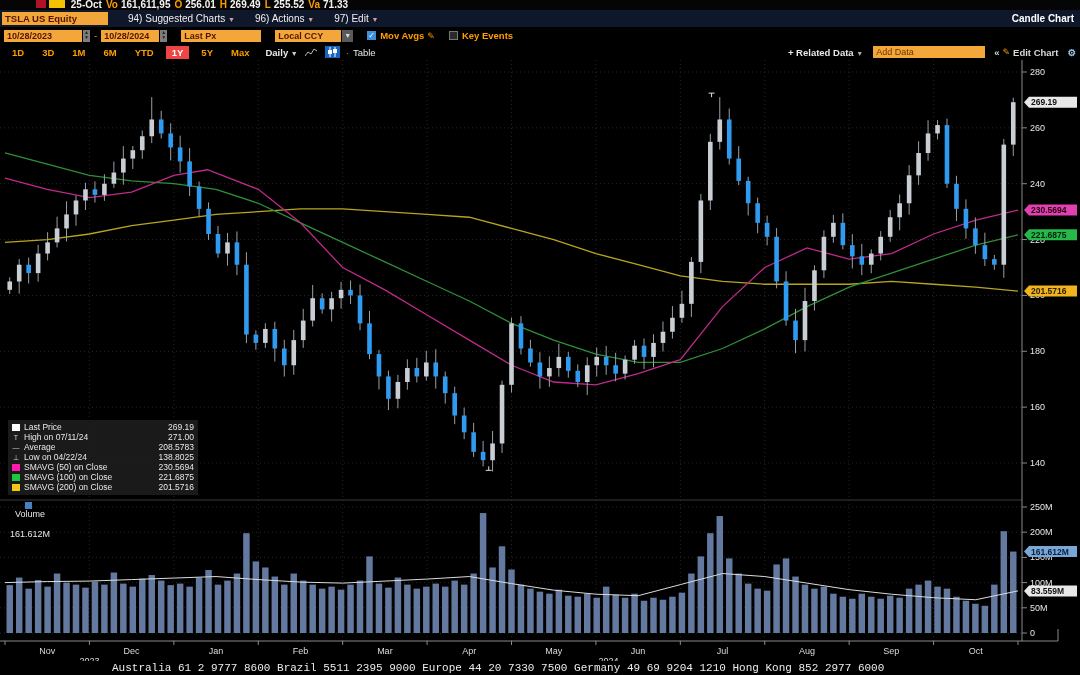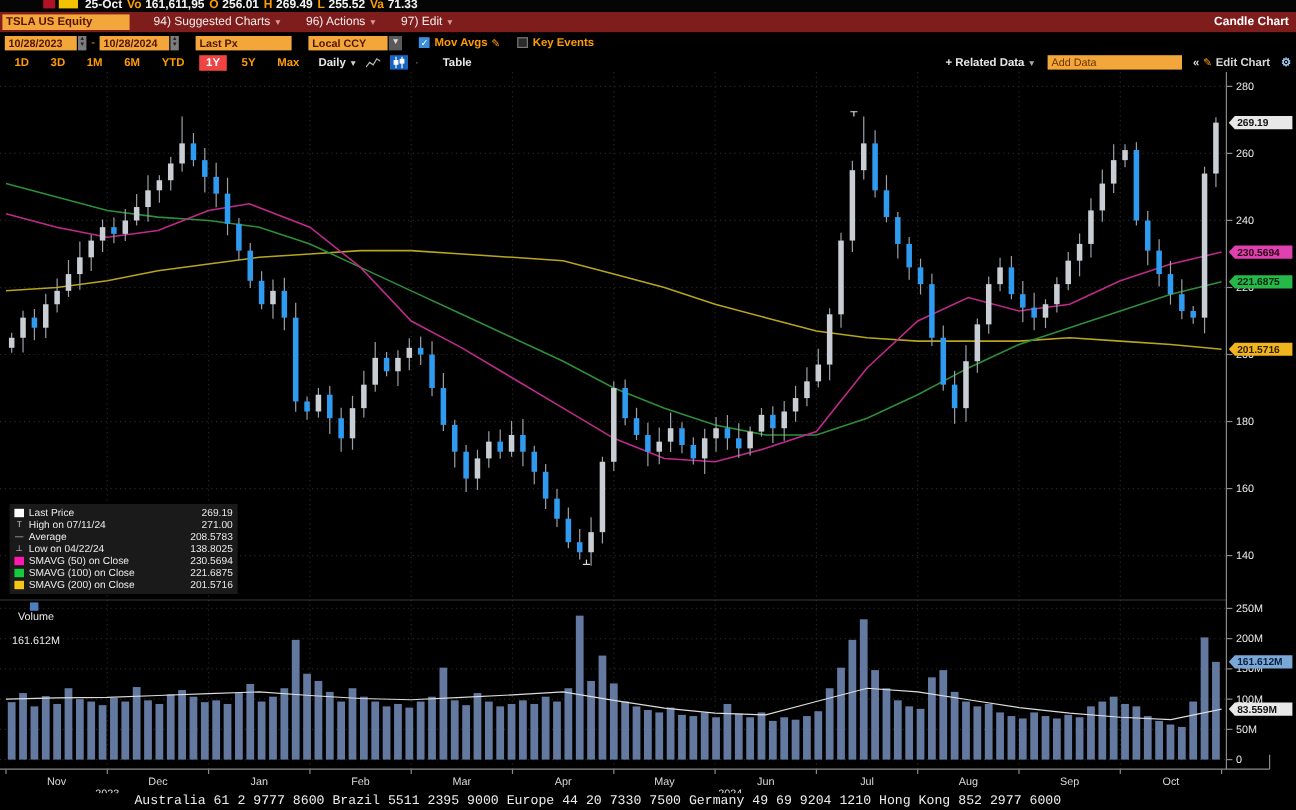--- a/index.html
+++ b/index.html
@@ -8,21 +8,21 @@
   .row{position:absolute;left:0;width:1080px;box-sizing:border-box;}
   
   #ticker-strip{top:0;height:10px;background:#050505;display:flex;align-items:flex-end;
                 gap:4px;padding-left:36px;font-size:10px;font-weight:bold;overflow:hidden;}
   #ticker-strip .seg{white-space:nowrap;line-height:11px;}
   .tkey{color:#ff9d00;margin-right:3px;}
   .tval{color:#f2f2f2;}
   .ybox{width:16px;height:8px;background:#f2c200;display:inline-block;margin-right:2px;}
   .rbox{width:10px;height:8px;background:#b11226;display:inline-block;}
   
-  #command-bar{top:10px;height:17px;background:#7f1d1d;display:flex;align-items:center;}
+  #command-bar{top:10px;height:17px;background:#0f172a;display:flex;align-items:center;}
   #security-field{margin-left:2px;width:100px;height:13px;background:#f3a73a;color:#551300;
                   font-size:9.5px;font-weight:bold;padding:0 3px;line-height:13px;}
   .menu-item{color:#f3eded;font-size:10px;margin-left:20px;white-space:nowrap;}
   .menu-item .car{color:#d89aa0;font-size:7px;}
   #chart-type-label{position:absolute;right:6px;color:#fff;font-size:10px;font-weight:bold;}
   
   #toolbar{top:27px;height:17px;background:#000;display:flex;align-items:center;font-size:9.5px;}
   .ofield{background:#f3a73a;color:#501500;font-weight:bold;font-size:9px;height:12px;
           line-height:12px;padding:0 3px;box-sizing:border-box;display:inline-block;}
   .stepper{width:7px;height:12px;background:#7d7d7d;display:inline-block;margin-left:1px;
@@ -38,21 +38,21 @@
   
   #period-bar{top:44px;height:16px;background:#000;display:flex;align-items:center;font-size:9.5px;}
   .range{color:#ff9d00;font-weight:bold;padding:1px 6px;margin-left:6px;}
   .range.sel{background:#ef4444;color:#fff;}
   #freq{color:#e8e8e8;font-weight:bold;margin-left:10px;}
   #freq .car{font-size:7px;color:#cfcfcf;}
   .icon-btn{width:15px;height:12px;margin-left:6px;display:inline-flex;align-items:center;
             justify-content:center;}
   .icon-btn.sel{background:#1765c0;}
   .dot{color:#888;margin-left:6px;}
-  #table-btn{color:#e8e8e8;font-weight:bold;margin-left:20px;}
+  #table-btn{color:#e8e8e8;font-weight:normal;margin-left:4px;}
   #right-tools{position:absolute;right:4px;top:0;height:16px;display:flex;align-items:center;}
   #related-data{color:#e8e8e8;font-size:9.5px;font-weight:bold;}
   #related-data .car{color:#aaa;font-size:7px;}
   #add-data{width:112px;height:12px;background:#f3a73a;color:#6b3300;font-size:9px;
             line-height:12px;padding:0 3px;box-sizing:border-box;margin-left:10px;}
   .wtool{color:#d8d8d8;font-size:9.5px;margin-left:9px;font-weight:bold;}
   
   #legend{position:absolute;left:8px;top:420px;width:182px;background:rgba(28,28,28,0.93);
           font-size:8.5px;padding:2px 4px 3px 4px;z-index:5;}
   .lrow{display:flex;align-items:center;height:10px;color:#e8e8e8;}
@@ -87,21 +87,21 @@
   <div id="security-field">TSLA US Equity</div>
 
   <span class="menu-item">94) Suggested Charts <span class="car">▼</span></span>
     <span class="menu-item">96) Actions <span class="car">▼</span></span>
     <span class="menu-item">97) Edit <span class="car">▼</span></span>
     <div id="chart-type-label">Candle Chart</div>
 </div>
 
 <div id="toolbar" class="row">
   <span style="margin-left:4px"></span>
-  <span class="ofield" style="width:60px">10/28/2023</span>
+  <span class="ofield" style="width:78px">10/28/2023</span>
     <span class="stepper">▲<br>▼</span>
   <span class="dash">-</span>
   <span class="ofield" style="width:58px">10/28/2024</span>
     <span class="stepper">▲<br>▼</span>
   <span class="ofield" style="width:80px;margin-left:14px">Last Px</span>
   <span class="ofield" style="width:66px;margin-left:14px">Local CCY</span>
     <span class="ddbox">▼</span>
   <span class="cb on" id="cb-mov">✓</span>
   <span class="cblabel">Mov Avgs</span>
   <span class="pencil">✎</span>

